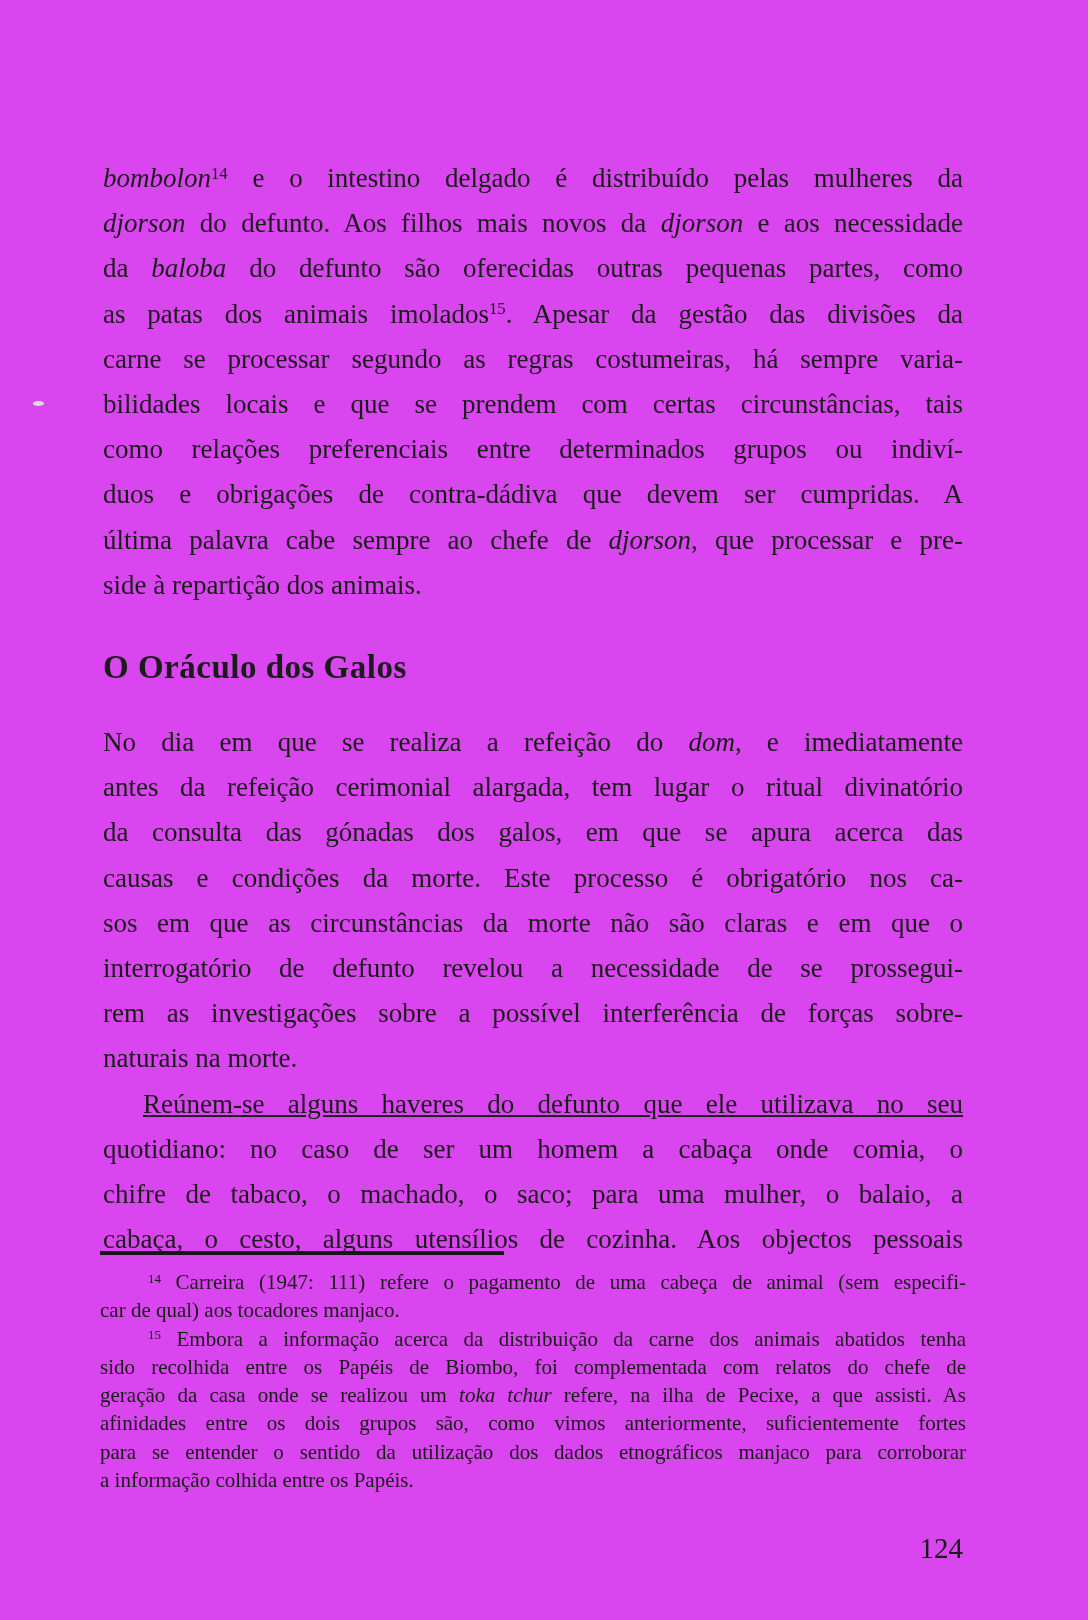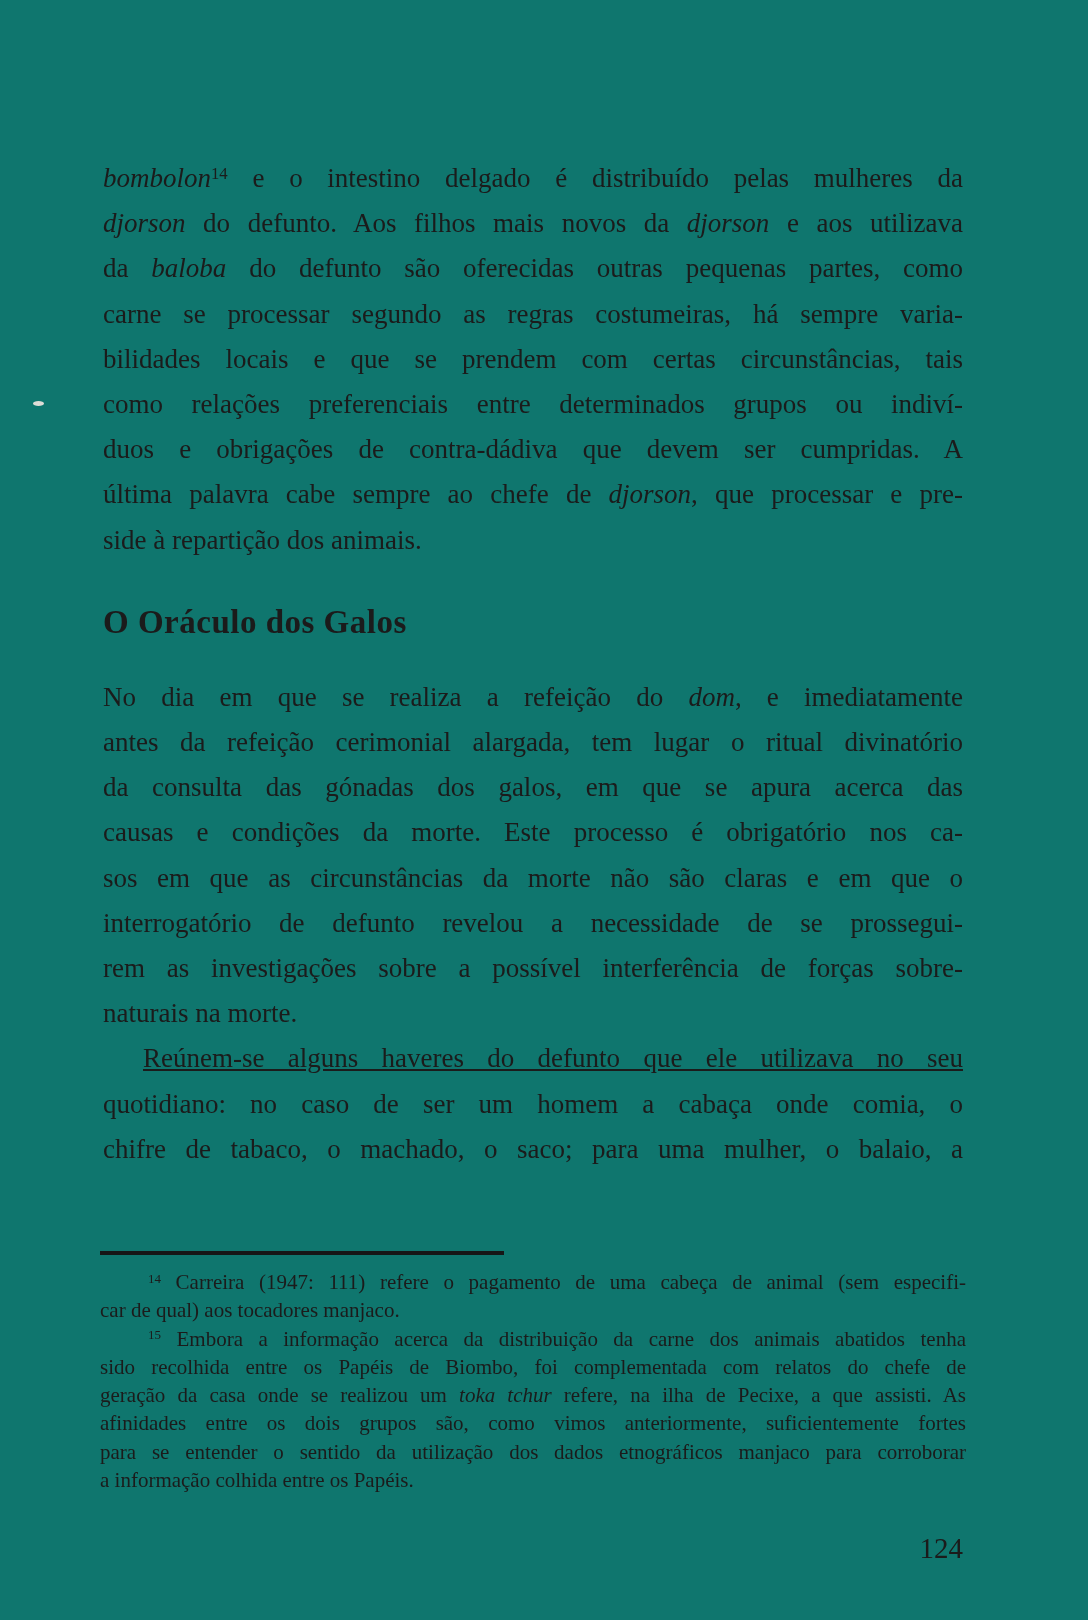--- a/index.html
+++ b/index.html
@@ -2,21 +2,21 @@
 <html lang="pt"><head>
 <meta charset="utf-8">
 <style>
   html, body { margin: 0; padding: 0; }
   body { background: #e8e8e6; }
   .page {
     position: relative;
     width: 1088px;
     height: 1620px;
     margin: 0 auto;
-    background: #0f766e;
+    background: #d946ef;
     color: #1b1b1b;
     font-family: "Liberation Serif", "DejaVu Serif", serif;
     overflow: hidden;
   }
   .text-block {
     position: absolute;
     top: 156px;
     left: 103px;
     width: 860px;
     font-size: 27px;
@@ -84,22 +84,23 @@
 </style>
 </head>
 <body>
 
 <div class="page">
   <div class="speck"></div>
 
   <main class="text-block">
     <section class="para">
         <div class="line"><span class="it">bombolon</span><span class="sup">14</span><span> e o intestino delgado é distribuído pelas mulheres da</span></div>
-        <div class="line"><span class="it">djorson</span><span> do defunto. Aos filhos mais novos da </span><span class="it">djorson</span><span> e aos utilizava</span></div>
+        <div class="line"><span class="it">djorson</span><span> do defunto. Aos filhos mais novos da </span><span class="it">djorson</span><span> e aos necessidade</span></div>
         <div class="line"><span>da </span><span class="it">baloba</span><span> do defunto são oferecidas outras pequenas partes, como</span></div>
+        <div class="line"><span>as patas dos animais imolados</span><span class="sup">15</span><span>. Apesar da gestão das divisões da</span></div>
         <div class="line"><span>carne se processar segundo as regras costumeiras, há sempre varia-</span></div>
         <div class="line"><span>bilidades locais e que se prendem com certas circunstâncias, tais</span></div>
         <div class="line"><span>como relações preferenciais entre determinados grupos ou indiví-</span></div>
         <div class="line"><span>duos e obrigações de contra-dádiva que devem ser cumpridas. A</span></div>
         <div class="line"><span>última palavra cabe sempre ao chefe de </span><span class="it">djorson</span><span>, que processar e pre-</span></div>
         <div class="line last"><span>side à repartição dos animais.</span></div>
       </section>
 
     <h2 class="heading">O Oráculo dos Galos</h2>
 
@@ -111,20 +112,21 @@
         <div class="line"><span>sos em que as circunstâncias da morte não são claras e em que o</span></div>
         <div class="line"><span>interrogatório de defunto revelou a necessidade de se prossegui-</span></div>
         <div class="line"><span>rem as investigações sobre a possível interferência de forças sobre-</span></div>
         <div class="line last"><span>naturais na morte.</span></div>
       </section>
 
     <section class="para indent-first">
         <div class="line"><span>Reúnem-se alguns haveres do defunto que ele utilizava no seu</span></div>
         <div class="line"><span>quotidiano: no caso de ser um homem a cabaça onde comia, o</span></div>
         <div class="line"><span>chifre de tabaco, o machado, o saco; para uma mulher, o balaio, a</span></div>
+        <div class="line"><span>cabaça, o cesto, alguns utensílios de cozinha. Aos objectos pessoais</span></div>
       </section>
   </main>
 
   <footer class="footnotes">
     <div class="fn-rule"></div>
     <section class="fn">
         <div class="line"><span class="sup">14</span><span> Carreira (1947: 111) refere o pagamento de uma cabeça de animal (sem especifi-</span></div>
         <div class="line last"><span>car de qual) aos tocadores manjaco.</span></div>
       </section>
     <section class="fn">

